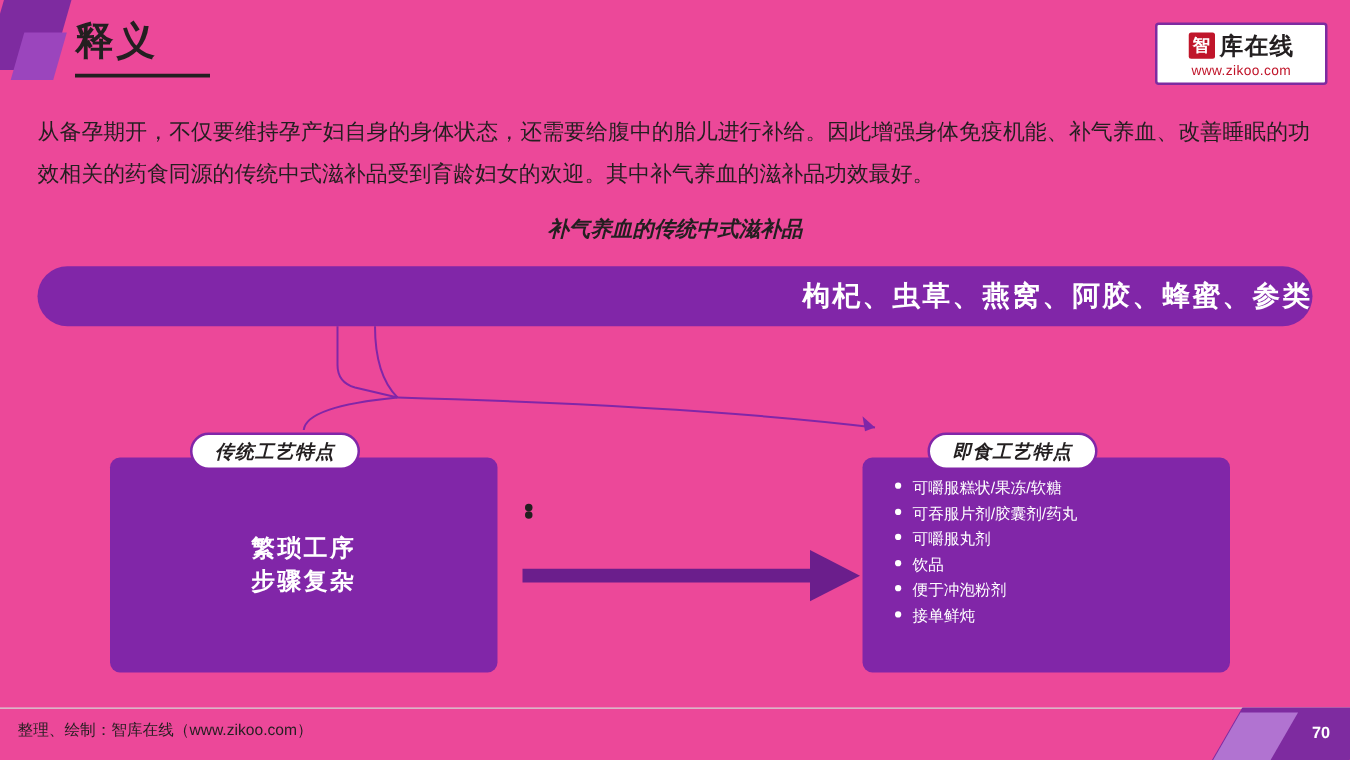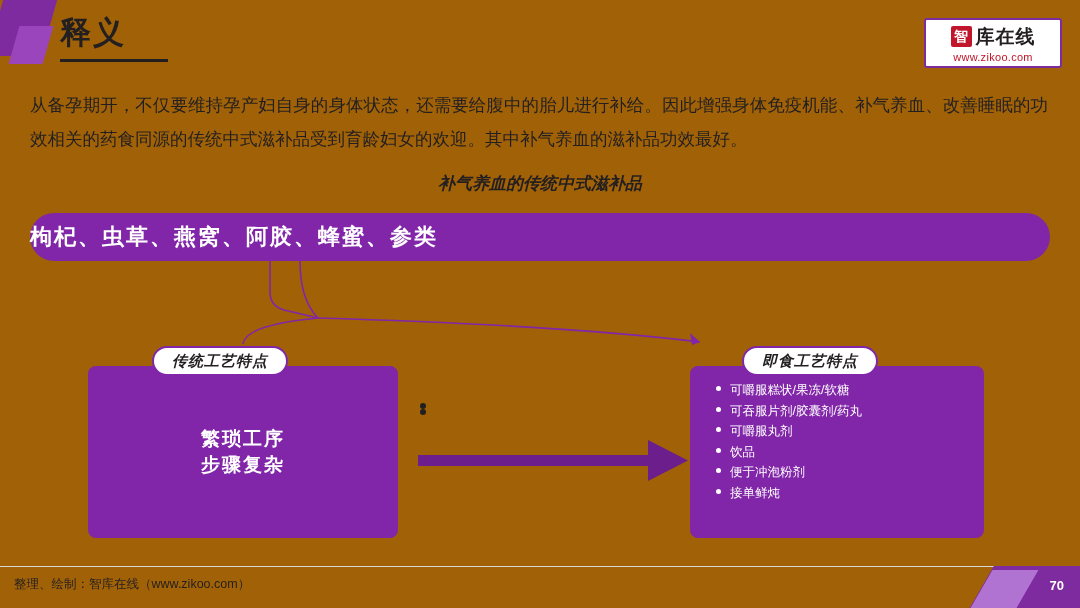--- a/index.html
+++ b/index.html
@@ -10,21 +10,21 @@
     width: 1080px;
     height: 608px;
     background: #ffffff;
     font-family: "Liberation Sans", sans-serif;
     overflow: hidden;
     position: relative;
   }
   .slide {
     position: absolute;
     inset: 0;
-    background: #a16207;
+    background: #ec4899;
   }
 
   
   .corner-shape {
     position: absolute;
     top: 0;
     left: 0;
     width: 60px;
     height: 76px;
     overflow: hidden;
@@ -138,21 +138,21 @@
   .pill {
     position: absolute;
     left: 30px;
     top: 213px;
     width: 1020px;
     height: 48px;
     border-radius: 24px;
     background: #8126a8;
     display: flex;
     align-items: center;
-    justify-content: flex-start;
+    justify-content: flex-end;
     box-sizing: border-box;
   }
   .pill-text {
     color: #ffffff;
     font-size: 22px;
     font-weight: bold;
     letter-spacing: 2px;
   }
 
   

